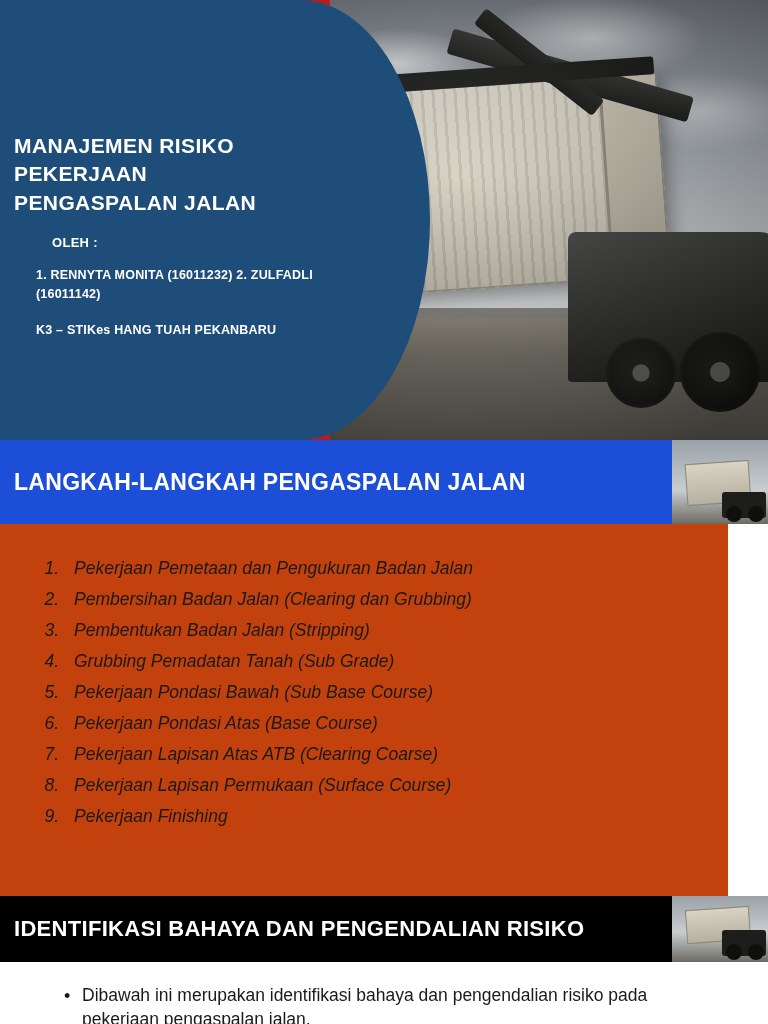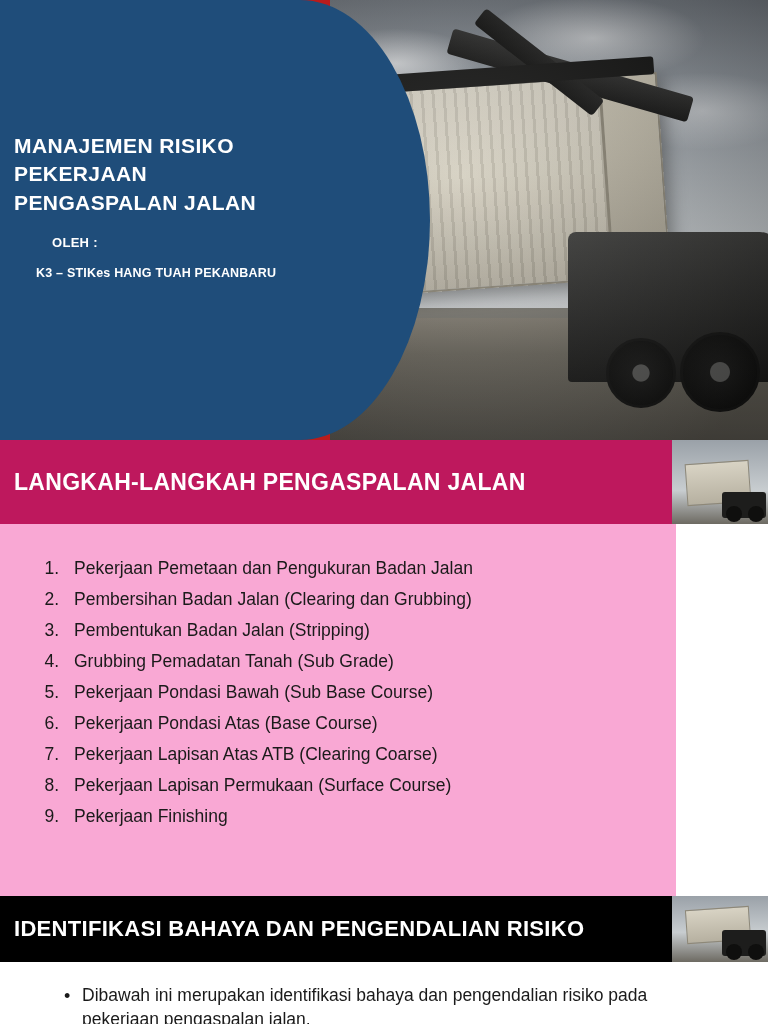--- a/index.html
+++ b/index.html
@@ -205,21 +205,21 @@
     font-size: 12.5px;
     font-weight: bold;
     letter-spacing: 0.2px;
   }
 
   
   .banner {
     position: relative;
     width: 768px;
     height: 84px;
-    background: #be185d;
+    background: #1d4ed8;
     overflow: hidden;
   }
   .banner-text {
     position: absolute;
     left: 14px;
     top: 50%;
     transform: translateY(-50%);
     color: #ffffff;
     font-size: 23px;
     font-weight: bold;
@@ -260,23 +260,24 @@
     height: 16px;
     border-radius: 50%;
     background: #0f0f0e;
   }
   .thumb-wheel.a { right: 4px; }
   .thumb-wheel.b { right: 26px; }
 
   
   .list-section {
     position: relative;
-    width: 676px;
+    width: 728px;
     height: 372px;
-    background: #f9a8d4;
+    background: #c2410c;
+    font-style: italic;
   }
   ol.steps {
     margin: 0;
     padding: 36px 0 0 64px;
     list-style-position: outside;
   }
   ol.steps li {
     font-size: 17.5px;
     color: #1a1a1a;
     line-height: 1.0;
@@ -352,20 +353,22 @@
     <div class="wheel w1"></div>
     <div class="wheel w2"></div>
     <div class="hazy"></div>
   </div>
 
   <div class="s1-panel">
     <div class="s1-panel-inner">
       <div class="s1-title">MANAJEMEN RISIKO PEKERJAAN
 PENGASPALAN JALAN</div>
       <div class="s1-oleh">OLEH :</div>
+      <div class="s1-authors">1. RENNYTA MONITA (16011232)
+2. ZULFADLI (16011142)</div>
       <div class="s1-inst">K3 – STIKes HANG TUAH PEKANBARU</div>
     </div>
   </div>
 </div>
 
 <div class="banner">
   <div class="banner-text">LANGKAH-LANGKAH PENGASPALAN JALAN</div>
   <div class="banner-thumb">
     <div class="thumb-box"></div>
     <div class="thumb-mach"></div>

